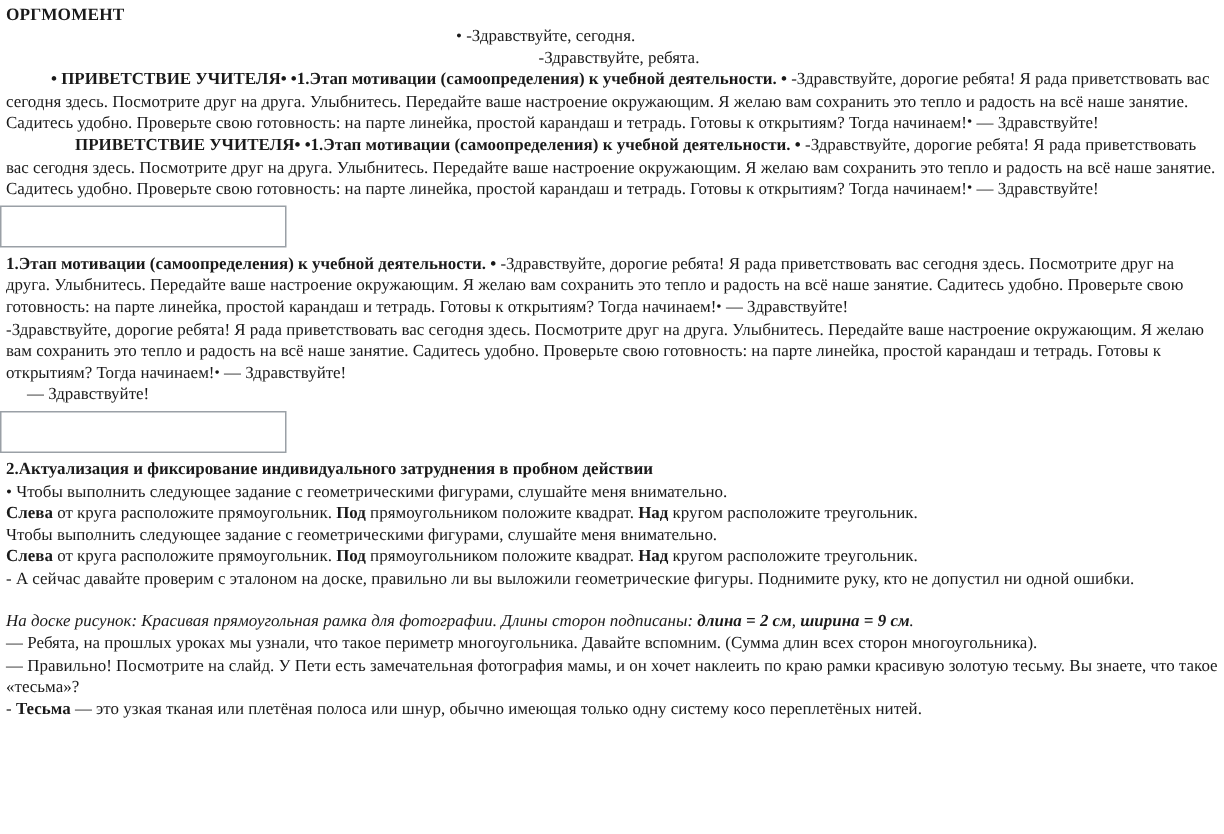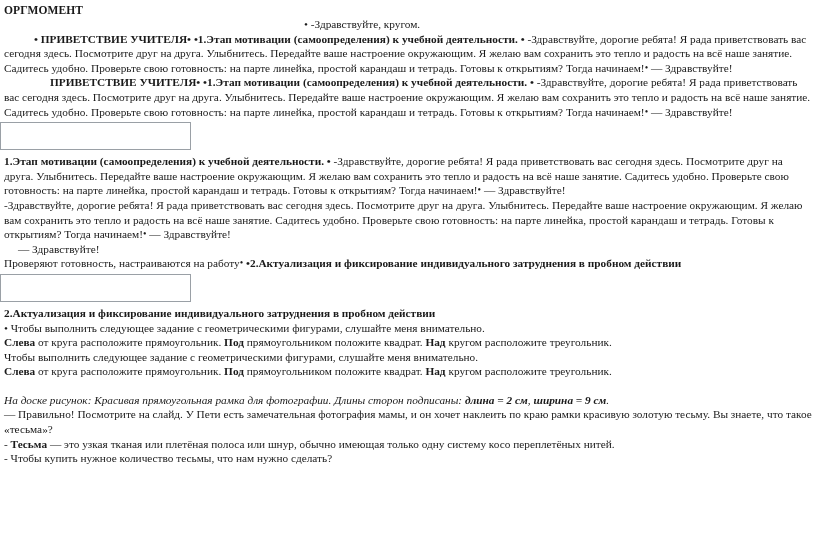--- a/index.html
+++ b/index.html
@@ -71,21 +71,22 @@
   }
 </style>
 </head>
 <body>
 
 <div class="page">
 
   <div class="doc-title">ОРГМОМЕНТ</div>
 
   <div class="body-block">
-    <div class="ln right-indent-1">• -Здравствуйте, кругом.</div>
+    <div class="ln right-indent-1">• -Здравствуйте, сегодня.</div>
+    <div class="ln right-indent-2">-Здравствуйте, ребята.</div>
   </div>
 
   <div class="body-block">
     <p class="ln">
       <span style="display:inline-block;width:30px"></span><span class="b">• </span><span class="b">ПРИВЕТСТВИЕ УЧИТЕЛЯ</span><span class="b">• •</span><span class="b">1.Этап мотивации (самоопределения) к учебной деятельности.</span><span class="b"> • </span><span>-Здравствуйте, дорогие ребята! Я рада приветствовать вас сегодня здесь.  Посмотрите друг на друга. Улыбнитесь. Передайте ваше настроение окружающим. Я желаю вам сохранить это тепло и радость на всё наше занятие. Садитесь удобно. Проверьте свою готовность: на парте линейка, простой карандаш и тетрадь. Готовы к открытиям? Тогда начинаем!</span><span class="bullet">•</span> <span>— Здравствуйте!</span>
     </p>
   </div>
 
   <div class="body-block">
     <p class="ln">
@@ -101,45 +102,43 @@
     </p>
   </div>
 
   <div class="body-block">
     <p class="ln">
       <span>-Здравствуйте, дорогие ребята! Я рада приветствовать вас сегодня здесь.  Посмотрите друг на друга. Улыбнитесь. Передайте ваше настроение окружающим. Я желаю вам сохранить это тепло и радость на всё наше занятие. Садитесь удобно. Проверьте свою готовность: на парте линейка, простой карандаш и тетрадь. Готовы к открытиям? Тогда начинаем!</span><span class="bullet">•</span> <span>— Здравствуйте!</span>
     </p>
     <div class="ln">
       <span style="display:inline-block;width:14px"></span><span>— Здравствуйте!</span>
     </div>
-    <p class="ln">
-      <span>Проверяют готовность, настраиваются на работу</span><span class="bullet">•</span> <span class="b">•</span><span class="b">2.Актуализация и фиксирование индивидуального затруднения в пробном действии</span>
-    </p>
   </div>
 
   <div class="answer-box"></div>
 
   <div class="body-block">
     <div class="ln b">2.Актуализация и фиксирование индивидуального затруднения в пробном действии</div>
     <div class="ln">• Чтобы выполнить следующее задание с геометрическими фигурами, слушайте меня внимательно.</div>
     <div class="ln">
       <span class="b">Слева</span><span> от круга расположите прямоугольник. </span><span class="b">Под</span><span> прямоугольником положите квадрат. </span><span class="b">Над</span><span> кругом расположите треугольник.</span>
     </div>
     <div class="ln">Чтобы выполнить следующее задание с геометрическими фигурами, слушайте меня внимательно.</div>
     <div class="ln">
       <span class="b">Слева</span><span> от круга расположите прямоугольник. </span><span class="b">Под</span><span> прямоугольником положите квадрат. </span><span class="b">Над</span><span> кругом расположите треугольник.</span>
     </div>
+    <p class="ln">- А сейчас давайте проверим с эталоном на доске, правильно ли вы выложили геометрические фигуры. Поднимите руку, кто не допустил ни одной ошибки.</p>
   </div>
 
   <div class="gap-md"></div>
 
   <div class="body-block">
     <div class="ln">
       <span class="i">На доске рисунок: Красивая прямоугольная рамка для фотографии. Длины сторон подписаны: </span><span class="bi">длина = 2 см</span><span class="i">, </span><span class="bi">ширина = 9 см</span><span class="i">.</span>
     </div>
+    <div class="ln">— Ребята, на прошлых уроках мы узнали, что такое периметр многоугольника. Давайте вспомним. (Сумма длин всех сторон многоугольника).</div>
     <p class="ln">— Правильно! Посмотрите на слайд. У Пети есть замечательная фотография мамы, и он хочет наклеить по краю рамки красивую золотую тесьму. Вы знаете, что такое «тесьма»?</p>
     <div class="ln">
       <span>- </span><span class="b">Тесьма</span><span> — это узкая тканая или плетёная полоса или шнур, обычно имеющая только одну систему косо переплетёных нитей.</span>
     </div>
-    <div class="ln">- Чтобы купить нужное количество тесьмы, что нам нужно сделать?</div>
   </div>
 
 </div>
 
 </body></html>

